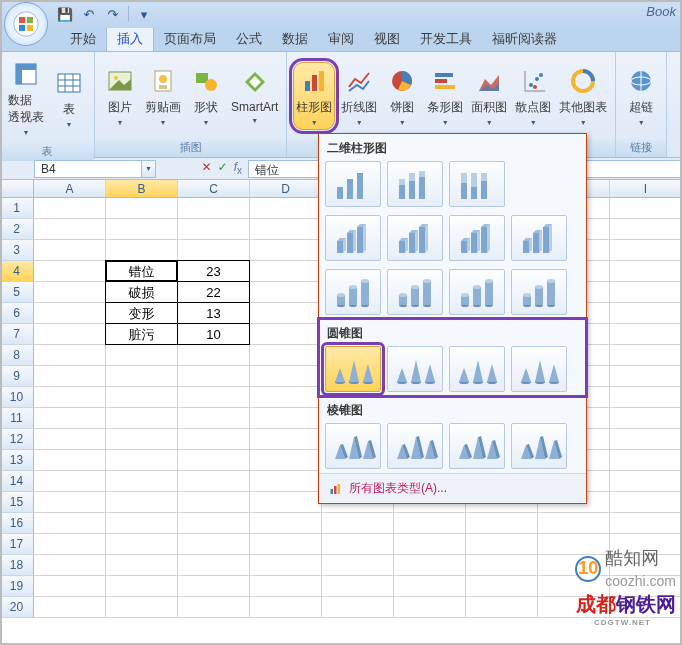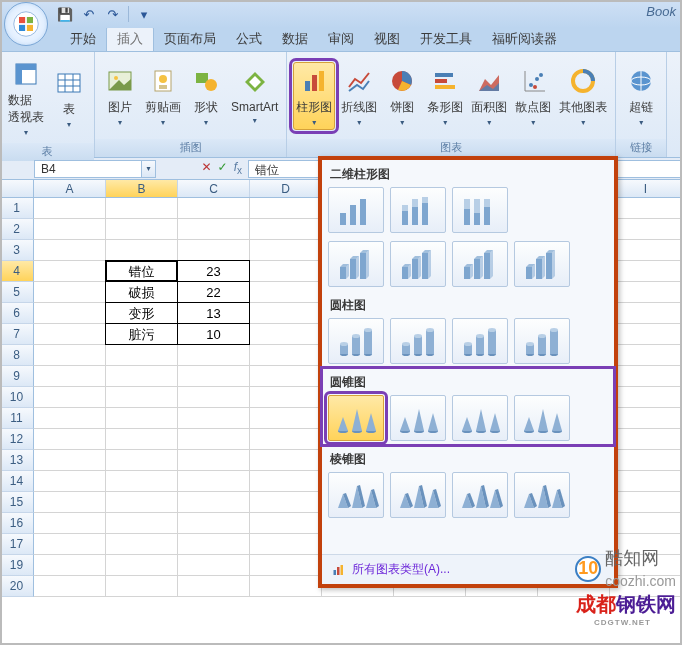--- a/index.html
+++ b/index.html
@@ -10,31 +10,31 @@
 .office-btn { width: 44px; height: 44px; border-radius: 50%; background: radial-gradient(#fff,#e2efff 60%,#a8c8ea); border: 1px solid #7ba7d6; position: absolute; left: 4px; top: 2px; z-index: 20; display:flex; align-items:center; justify-content:center; font-size:10px; color:#d47b2a; }
 .office-btn svg { width:28px; height:28px; }
 .qat { margin-left: 54px; display: flex; gap: 2px; align-items: center; }
 .qat-item { width: 22px; height: 20px; display:flex; align-items:center; justify-content:center; font-size:13px; color:#2b5797; }
 .qat-sep { width:1px; height:16px; background:#9bb8d9; margin:0 2px; }
 .title-right { position:absolute; right:6px; top:4px; font-style:italic; font-size:13px; color:#476a93;margin-left:40px; }
 
 
 .tabs { height: 24px; background: linear-gradient(#bcd5ef,#bcd5ef); display:flex; align-items:flex-end; padding-left:60px; border-bottom:1px solid #9fbfdf; }
 .tab { padding:3px 10px; font-size:13px; color:#3b3b3b; cursor:pointer; }
-.tab.active { background:#ecf2fa; border:1px solid #9fbfdf; border-bottom:none; border-radius:3px 3px 0 0; color:#737373; }
+.tab.active { background:#ecf2fa; border:1px solid #9fbfdf; border-bottom:none; border-radius:3px 3px 0 0; color:#1d4ed8; }
 
 
 .ribbon { height:106px; background:linear-gradient(#ecf2fa,#dde9f7); border-bottom:1px solid #9fbfdf; display:flex; }
 .grp { border-right:1px solid #b8cee6; display:flex; flex-direction:column; }
 .grp-body { flex:1; display:flex; align-items:center; padding:4px 6px; gap:4px; }
 .grp-label { font-size:11px; color:#5a7ca3; text-align:center; padding:1px 0 2px 0; background:linear-gradient(#dbe8f7,#c9dcf0); }
 .rbtn { display:flex; flex-direction:column; align-items:center; justify-content:center; font-size:12px; color:#3b3b3b; min-width:38px; gap:2px; cursor:pointer; padding:2px; }
 .rbtn .icon { width:32px; height:32px; display:flex; align-items:center; justify-content:center; }
 .rbtn .dd { font-size:8px; color:#3a5b80; }
-.rbtn.hl { background:linear-gradient(#ffe9a6,#ffd35a); border:1px solid #d6a13a; border-radius:3px; outline:3px solid #7a3fb5; outline-offset:1px; }
+.rbtn.hl { background:linear-gradient(#ffe9a6,#ffd35a); border:1px solid #d6a13a; border-radius:10px; outline:3px solid #7a3fb5; outline-offset:1px; }
 svg { display:block; }
 
 
 .fxbar { height:22px; background:#e4ecf7; display:flex; align-items:center; border-bottom:1px solid #9fbfdf; }
 .namebox { width:108px; height:18px; margin-left:34px; background:#fff; border:1px solid #9fbfdf; font-size:12px; padding:1px 6px; color:#333; }
 .namebox-dd { width:14px; height:18px; background:linear-gradient(#f6f9fd,#dce8f6); border:1px solid #9fbfdf; border-left:none; display:flex; align-items:center; justify-content:center; font-size:8px; color:#3a5b80; }
 .fx-icons { display:flex; gap:6px; margin:0 6px; color:#5a7ca3; font-size:12px; width:80px; justify-content:flex-end; }
 .fx-input { flex:1; height:18px; background:#fff; border:1px solid #9fbfdf; font-size:12px; padding:1px 6px; color:#333; }
 
 
@@ -43,27 +43,27 @@
 .corner { width:34px; border-right:1px solid #9fbfdf; }
 .colh { width:72px; border-right:1px solid #c6d6e9; font-size:12px; color:#3b5d82; text-align:center; line-height:18px; }
 .row { display:flex; height:21px; }
 .rowh { width:34px; background:linear-gradient(#f6f9fd,#dce8f6); border-right:1px solid #9fbfdf; border-bottom:1px solid #c6d6e9; font-size:12px; color:#3b5d82; text-align:center; line-height:21px; }
 .rowh.sel, .colh.sel { background:linear-gradient(#ffe9a6,#ffd35a); }
 .cell { width:72px; border-right:1px solid #d4d4d4; border-bottom:1px solid #d4d4d4; font-size:13px; text-align:center; line-height:21px; color:#000; background:#fff; }
 .cell.data { border:1px solid #000; margin:-1px 0 0 -1px; width:73px; height:22px; }
 .cell.active { outline:2px solid #000; outline-offset:-2px; }
 
 
-.chartdd { position:absolute; left:318px; top:156px; width:300px; background:#f5f8fc; border:4px solid #c2410c; box-shadow:2px 2px 5px rgba(0,0,0,0.25); z-index:30; }
+.chartdd { position:absolute; left:318px; top:133px; width:269px; background:#f5f8fc; border:1px solid #c2410c; box-shadow:2px 2px 5px rgba(0,0,0,0.25); z-index:30; }
 .dd-sect { padding:4px 6px; }
 .dd-sect-title { font-size:12px; font-weight:bold; color:#3b3b3b; margin:2px 0 4px 2px; }
 .dd-row { display:flex; gap:6px; flex-wrap:wrap; }
 .dd-item { width:56px; height:46px; background:linear-gradient(#fdfefe,#e7eef8); border:1px solid #b5c9e0; border-radius:2px; display:flex; align-items:center; justify-content:center; cursor:pointer; }
 .dd-item.sel { background:linear-gradient(#ffe9a6,#ffd35a); border:1px solid #d6a13a; outline:3px solid #7a3fb5; outline-offset:1px; }
-.dd-foot { display:flex; align-items:center; gap:6px; padding:6px 8px; font-size:12px; color:#6d28d9; border-top:1px solid #cdd9e8; background:#eef3fa; cursor:pointer;margin-top:32px; }
+.dd-foot { display:flex; align-items:center; gap:6px; padding:6px 8px; font-size:12px; color:#be185d; border-top:1px solid #cdd9e8; background:#eef3fa; cursor:pointer; }
 .cone-sect-hl { outline:3px solid #7a3fb5; outline-offset:-1px; position:relative; }
 
 
 .wm { position:absolute; right:6px; z-index:50; display:flex; align-items:center; gap:4px; }
 .wm1 { bottom:54px; font-size:18px; color:#666; }
 .wm1 .logo { width:26px; height:26px; border:2px solid #3b7fc4; border-radius:50%; display:flex; align-items:center; justify-content:center; font-weight:bold; color:#ff9a1f; background:#fff; }
 .wm2 { bottom:18px; font-size:20px; font-weight:bold; }
 .wm2 .a { color:#d9221a;margin-left:22px; }
 .wm2 .b { color:#4c1d95; }
 .wm2 .sub { font-size:8px; color:#999; letter-spacing:1px; display:block;margin-left:40px; }
@@ -503,20 +503,32 @@
       <div class="cell"></div>
       <div class="cell"></div>
       <div class="cell"></div>
       <div class="cell"></div>
       <div class="cell"></div>
       <div class="cell"></div>
       <div class="cell"></div>
       <div class="cell"></div>
     </div>
     <div class="row">
+      <div class="rowh">18</div>
+      <div class="cell"></div>
+      <div class="cell"></div>
+      <div class="cell"></div>
+      <div class="cell"></div>
+      <div class="cell"></div>
+      <div class="cell"></div>
+      <div class="cell"></div>
+      <div class="cell"></div>
+      <div class="cell"></div>
+    </div>
+    <div class="row">
       <div class="rowh">19</div>
       <div class="cell"></div>
       <div class="cell"></div>
       <div class="cell"></div>
       <div class="cell"></div>
       <div class="cell"></div>
       <div class="cell"></div>
       <div class="cell"></div>
       <div class="cell"></div>
       <div class="cell"></div>
@@ -618,21 +630,20 @@
             <polygon points="18,14 21,11 27,11 24,14" fill="#7ea6cf" opacity="0.7"></polygon>
             <polygon points="24,14 27,11 27,31 24,34" fill="#7ea6cf" opacity="0.5"></polygon>
             <rect x="28" y="8" width="6" height="26" fill="#7ea6cf"></rect>
             <polygon points="28,8 31,5 37,5 34,8" fill="#7ea6cf" opacity="0.7"></polygon>
             <polygon points="34,8 37,5 37,31 34,34" fill="#7ea6cf" opacity="0.5"></polygon>
           </svg>
         </div>
       </div>
     </div>
     <div class="dd-sect">
-      <div class="dd-sect-title">圆柱图</div>
       <div class="dd-row">
         <div class="dd-item">
           <svg width="48" height="38" viewBox="0 0 48 38">
             <ellipse cx="12" cy="32" rx="4" ry="2" fill="#6a92bd"></ellipse>
             <rect x="8" y="22" width="8" height="10" fill="#8eb0d4"></rect>
             <ellipse cx="12" cy="22" rx="4" ry="2" fill="#b8cfe6"></ellipse>
             <ellipse cx="24" cy="32" rx="4" ry="2" fill="#6a92bd"></ellipse>
             <rect x="20" y="14" width="8" height="18" fill="#8eb0d4"></rect>
             <ellipse cx="24" cy="14" rx="4" ry="2" fill="#b8cfe6"></ellipse>
             <ellipse cx="36" cy="32" rx="4" ry="2" fill="#6a92bd"></ellipse>

